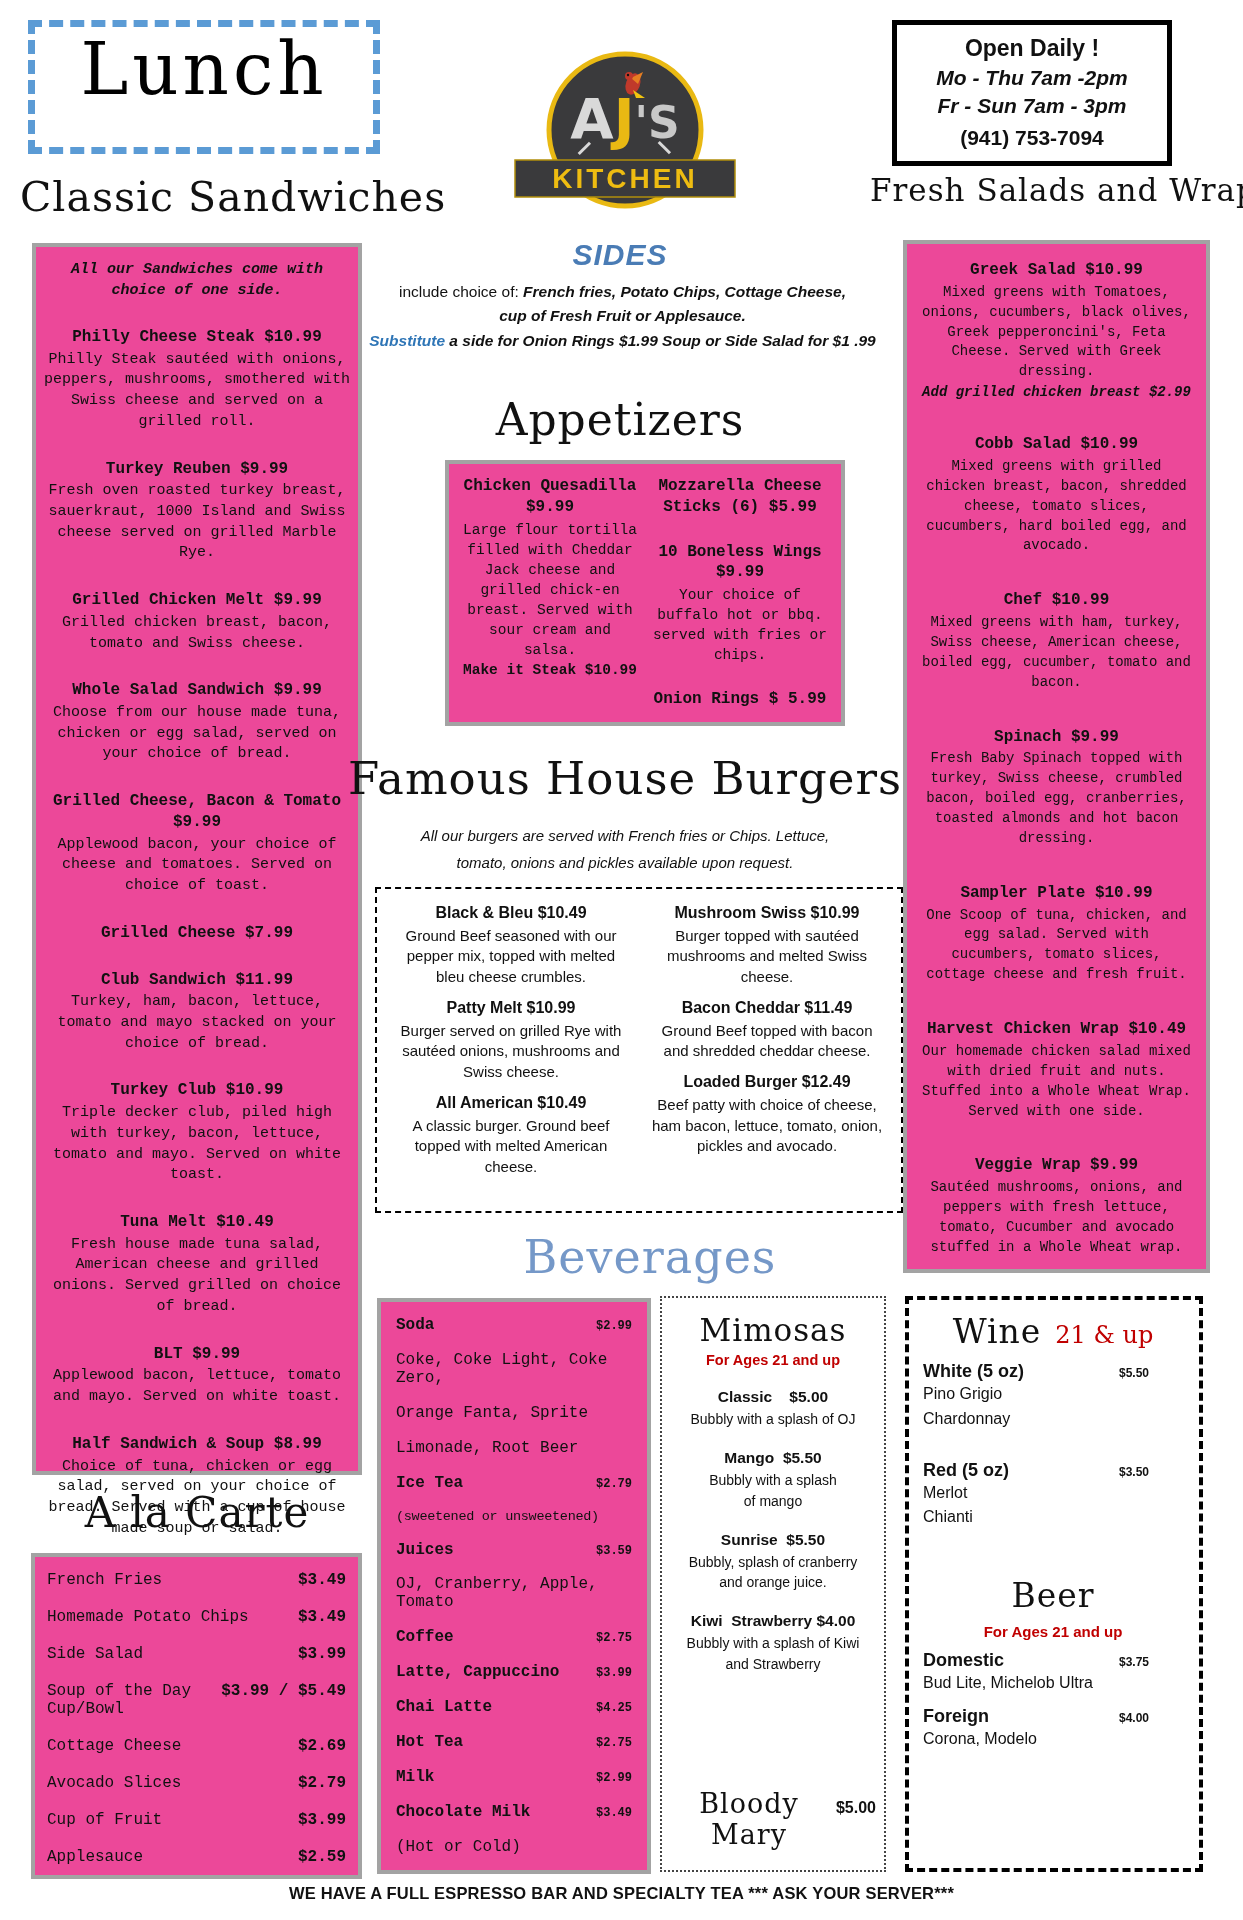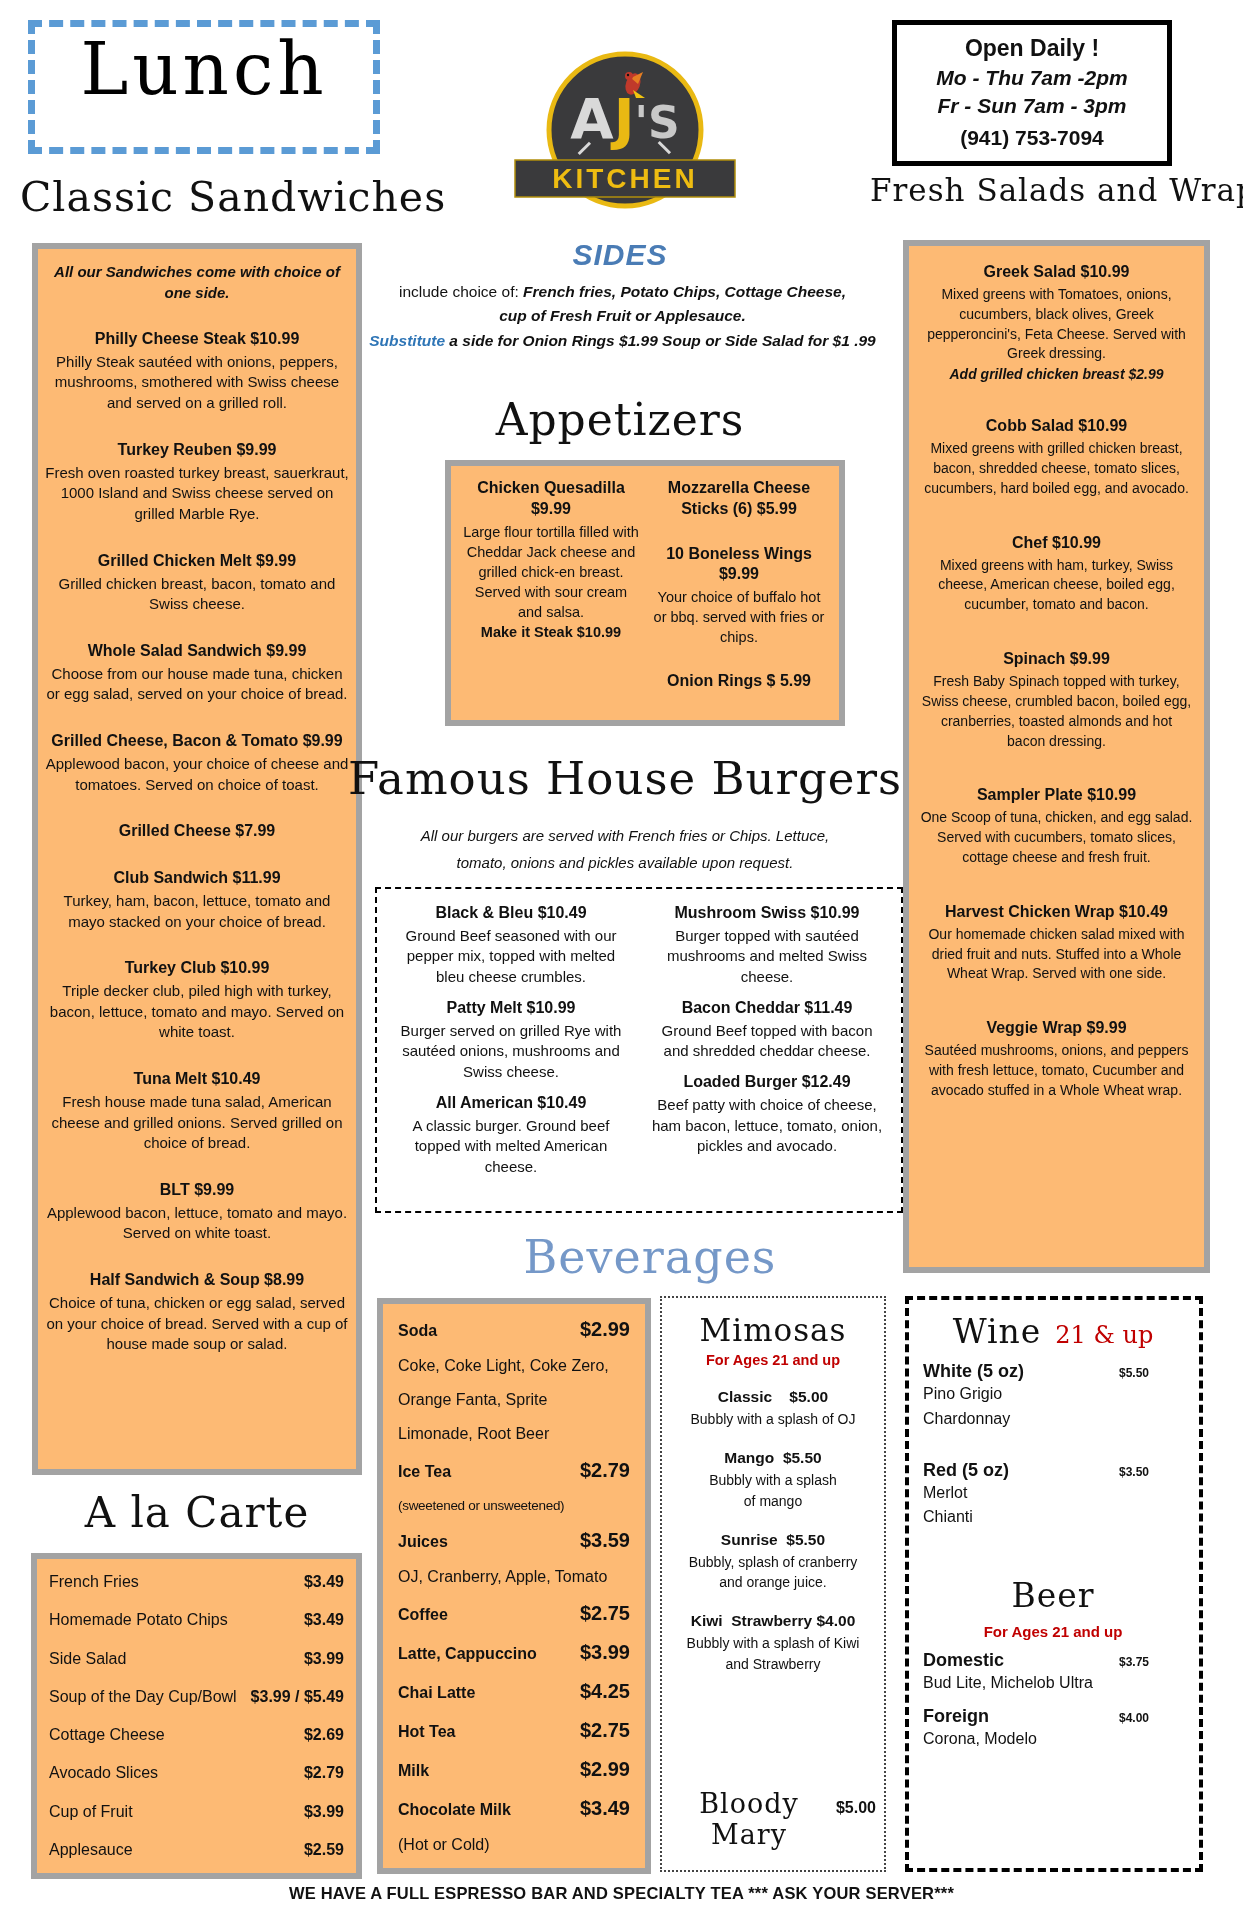--- a/index.html
+++ b/index.html
@@ -8,21 +8,21 @@
 
   .script { font-family:"DejaVu Serif", serif; font-weight:400; letter-spacing:1px; }
 
   
   .lunch-box { position:absolute; left:28px; top:20px; width:352px; height:134px;
                border:7px dashed #5b9bd5; display:flex; align-items:flex-start; justify-content:center; }
   .lunch-text { font-family:"DejaVu Serif", serif; font-size:72px; color:#000; letter-spacing:4px; }
 
   .classic-heading { position:absolute; left:20px; top:173px; width:360px; font-size:41px; white-space:nowrap; }
 
-  .box { border:6px solid #a3a3a3; background:#fdba74; }
+  .box { border:4px solid #a3a3a3; background:#ec4899;font-family:Liberation Mono, monospace; }
 
   .sandwich-box { position:absolute; left:32px; top:243px; width:330px; height:1232px;
                   padding:12px 6px; text-align:center; }
   .intro { font-size:15px; font-weight:700; font-style:italic; line-height:1.4; }
   .menu-item { margin-top:26px; }
   .item-title { font-size:16px; font-weight:700; line-height:1.3; }
   .item-desc { font-size:15px; line-height:1.38; margin-top:2px; }
   .item-note { font-size:14px; font-weight:700; font-style:italic; margin-top:2px; }
 
   .alacarte-heading { position:absolute; left:32px; top:1488px; width:330px; text-align:center; font-size:42px; }
@@ -60,21 +60,21 @@
   .burger-col .menu-item { margin-top:0; margin-bottom:10px; }
 
   .beverages-heading { position:absolute; left:430px; top:1230px; width:440px; text-align:center;
                        font-size:46px; color:#7598c8; }
   .beverages-box { position:absolute; left:377px; top:1298px; width:274px; height:576px;
                    padding:14px 15px; display:flex; flex-direction:column; justify-content:space-between; }
   .bev-row { display:flex; justify-content:space-between; align-items:baseline; }
   .bev-bold { font-weight:700; font-size:16px; }
   .bev-plain { font-size:16px; }
   .bev-small { font-size:13.5px; letter-spacing:-0.3px; }
-  .bev-price { font-weight:700; font-size:20px; white-space:nowrap; }
+  .bev-price { font-weight:700; font-size:12px; white-space:nowrap; }
 
   .mimosas-box { position:absolute; left:660px; top:1296px; width:226px; height:576px;
                  border:2px dotted #444; padding:14px 8px; text-align:center;
                  display:flex; flex-direction:column; }
   .mimosas-title { font-size:31px; }
   .age-note { color:#c00000; font-weight:700; font-size:14.5px; margin-top:4px; }
   .mim-item { margin-top:20px; }
   .mim-title { font-size:15.5px; font-weight:700; white-space:pre-wrap; }
   .mim-desc { font-size:14px; line-height:1.45; margin-top:3px; white-space:pre-line; }
   .bloody-row { margin-top:auto; padding-bottom:6px; display:flex; align-items:baseline; justify-content:center; gap:8px; }

